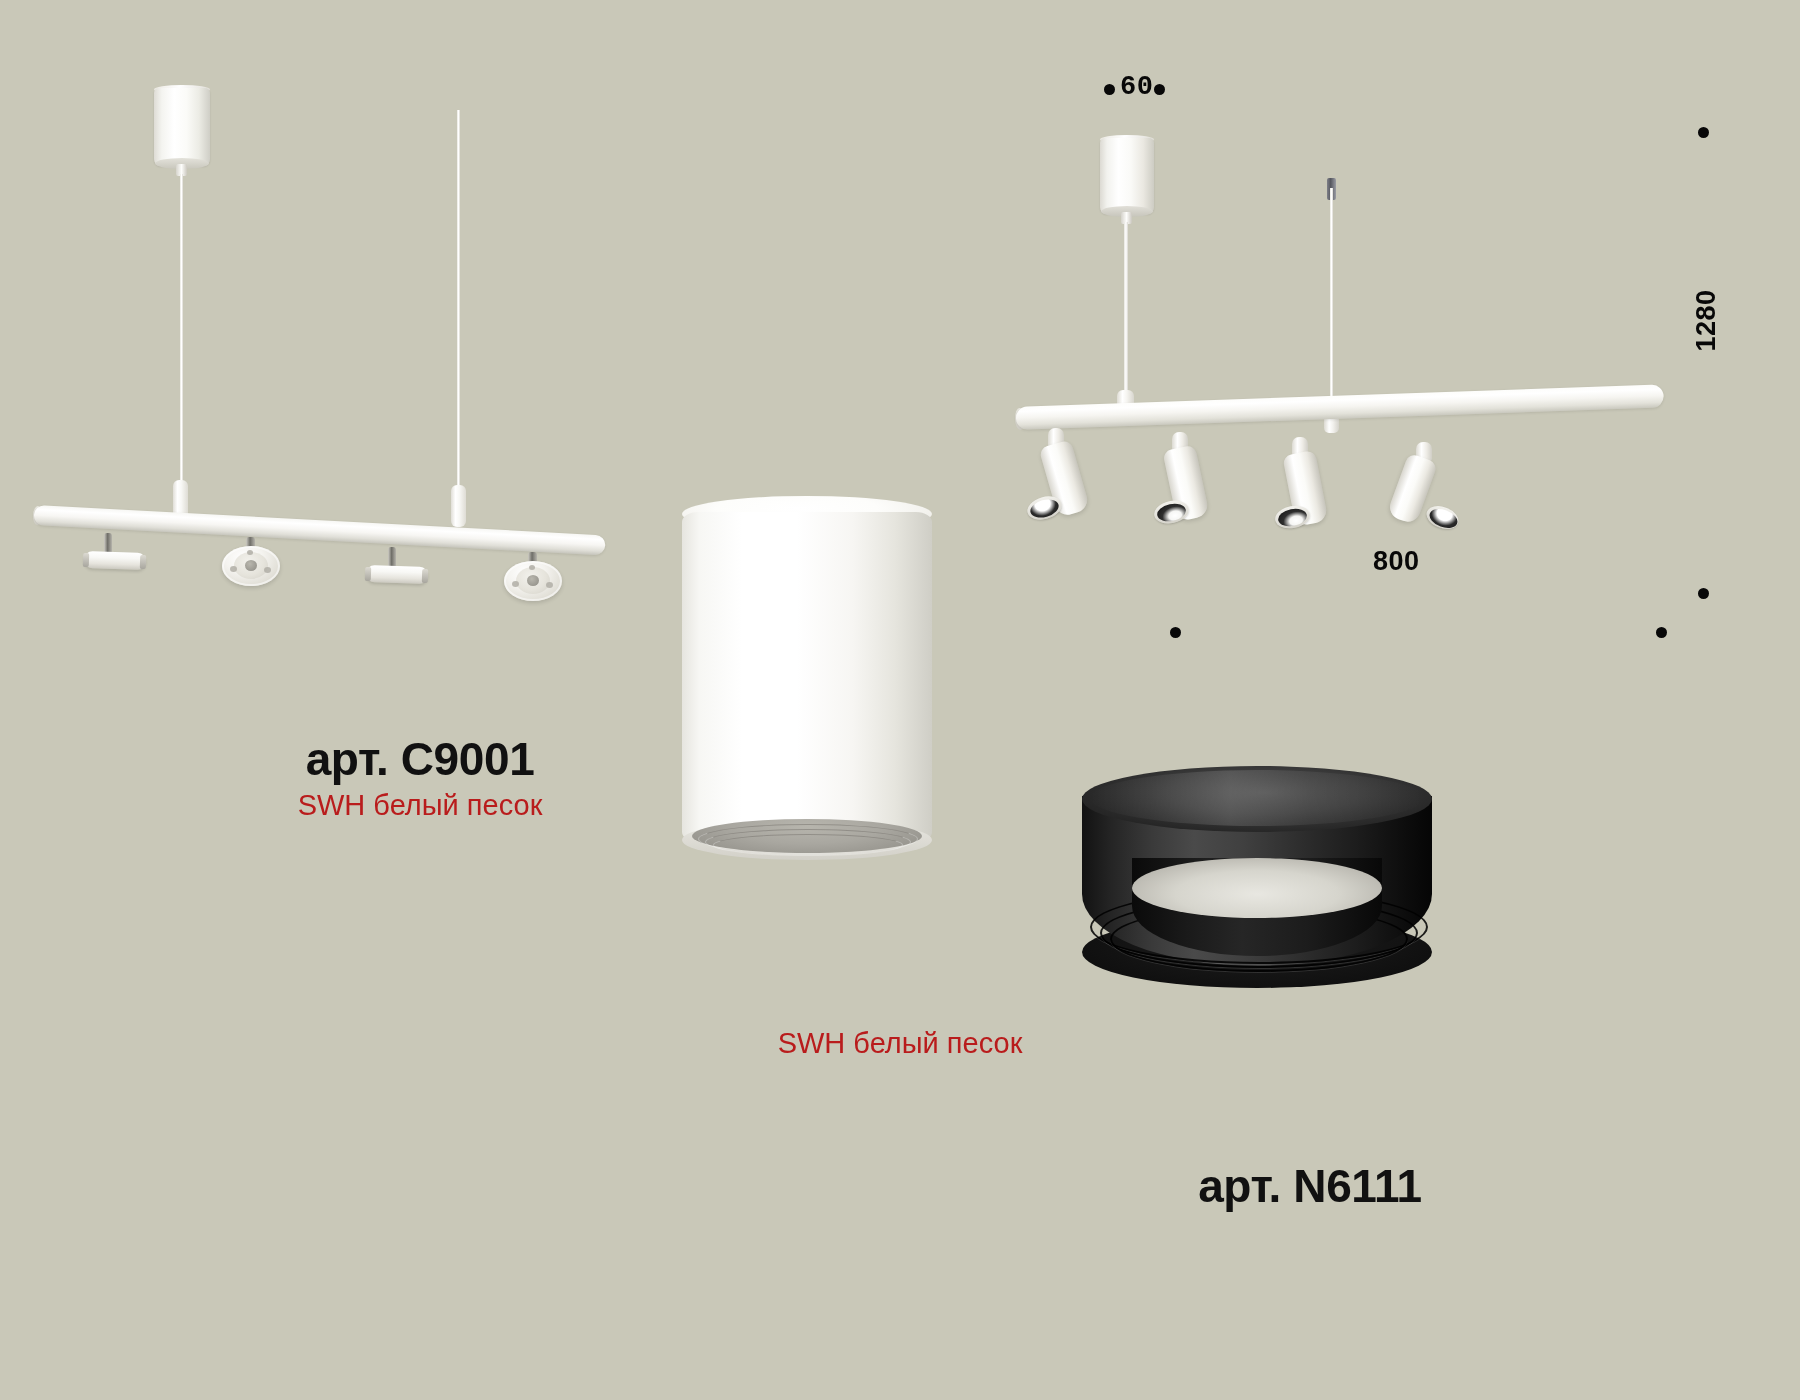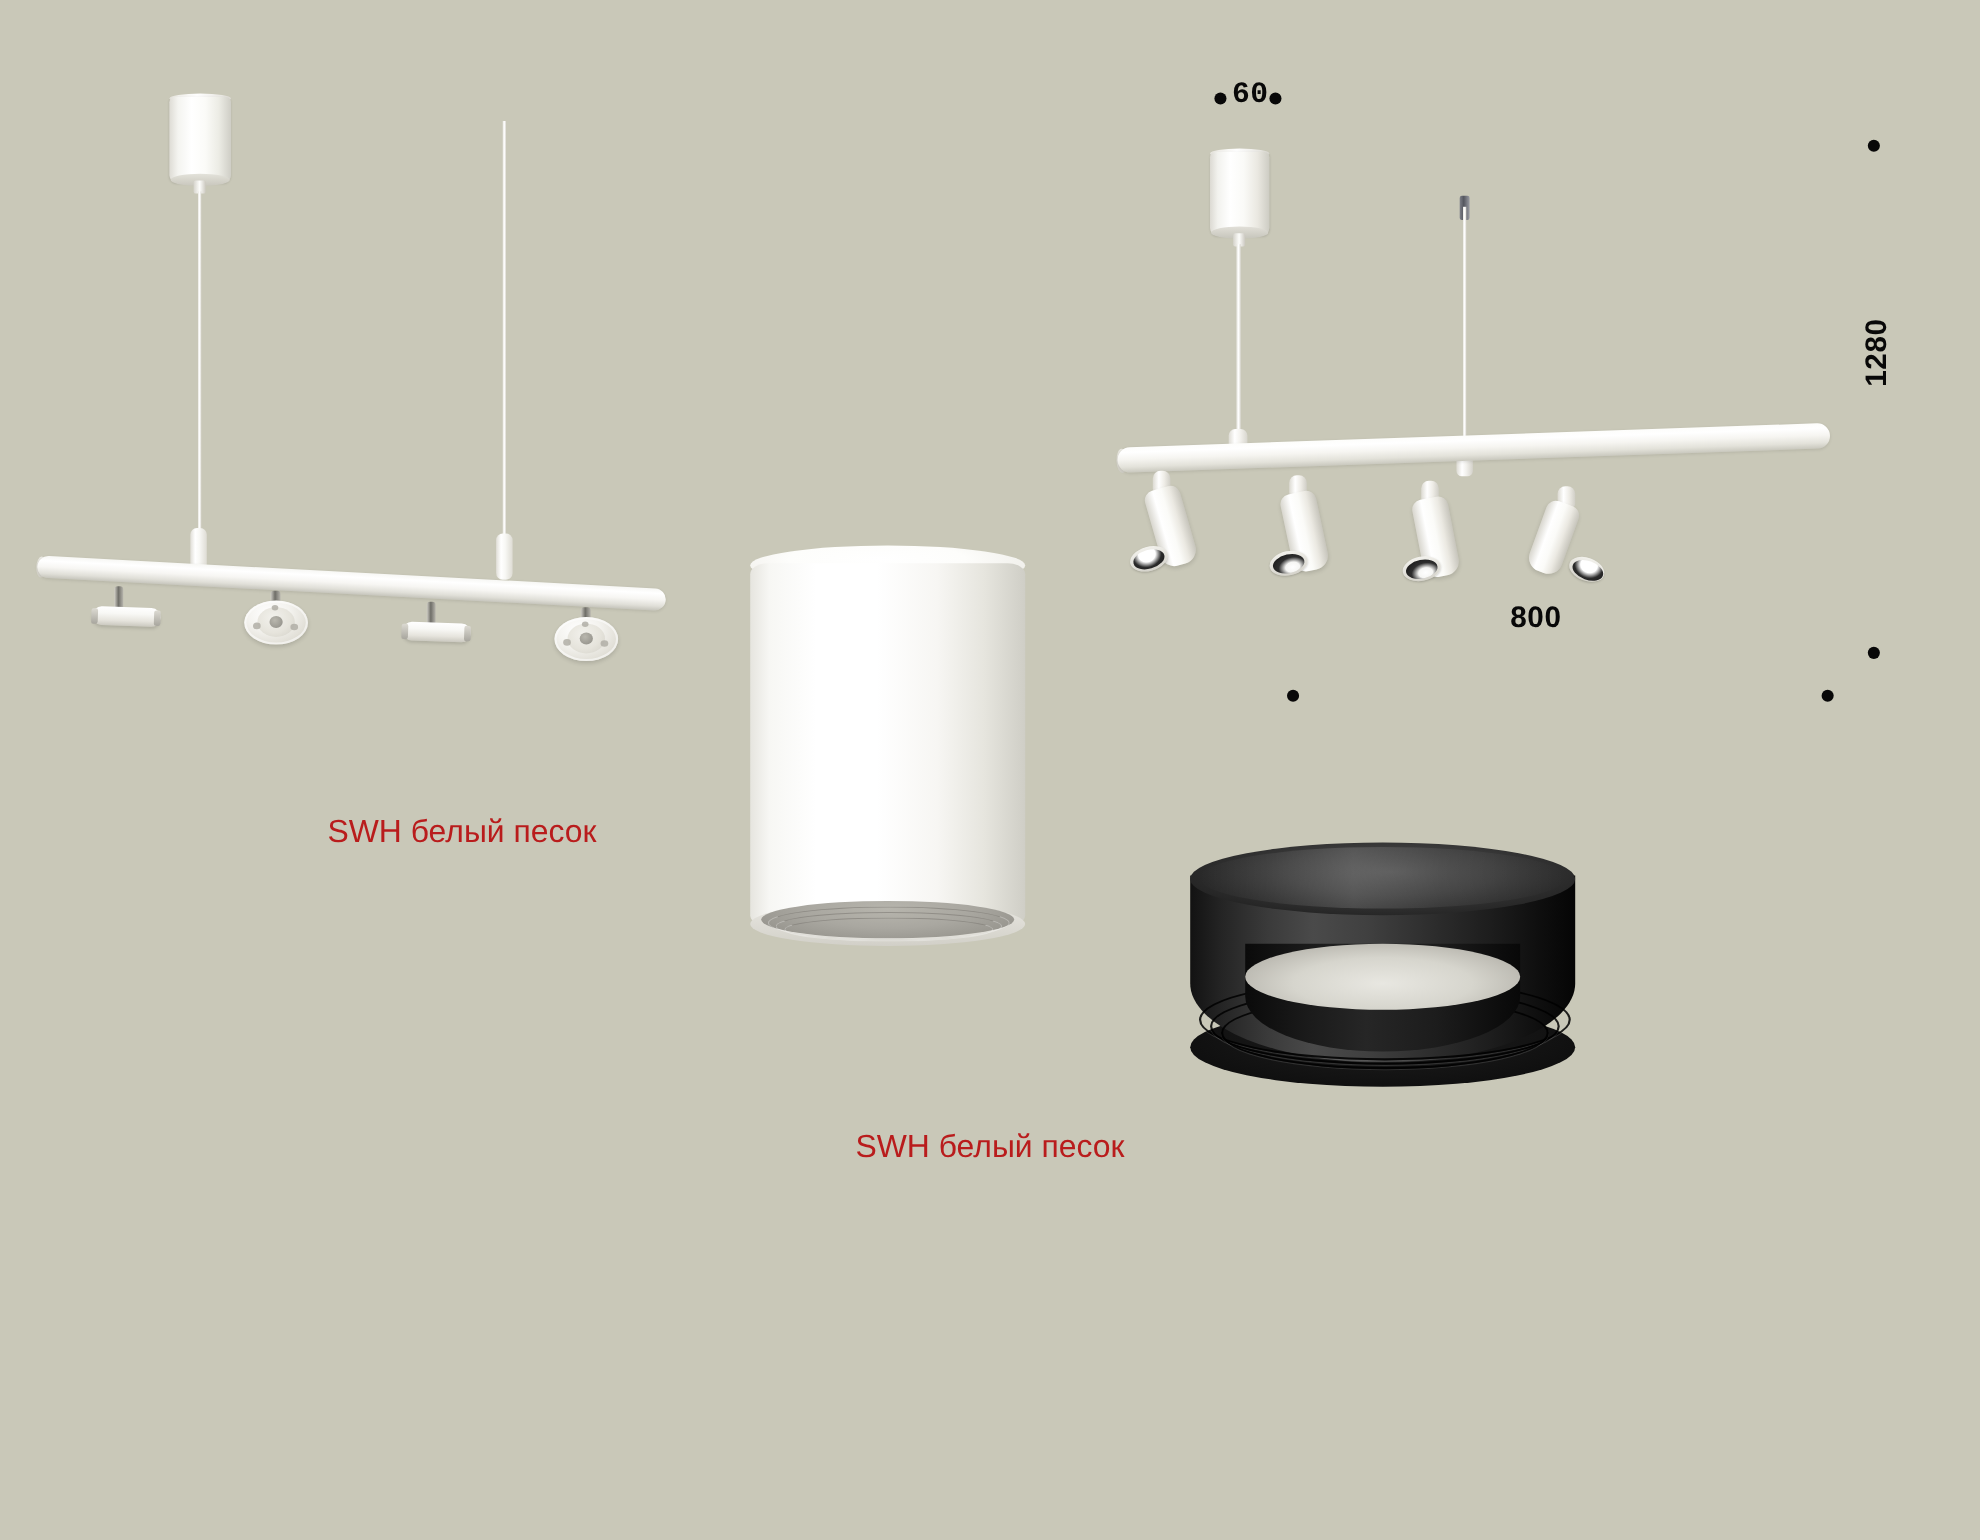--- a/index.html
+++ b/index.html
@@ -398,20 +398,21 @@
     <div class="piece fx1-joint" style="left:528px; top:552px; width:9px; height:22px;"></div>
     <div class="piece fx1-disc" style="left:504px; top:561px; width:58px; height:40px;"></div>
     <div class="piece fx1-disc-inner" style="left:516px; top:567px; width:34px; height:27px;"></div>
     <div class="piece fx1-disc-core" style="left:527px; top:575px; width:12px; height:11px;"></div>
     <div class="piece fx1-disc-screw" style="left:512px; top:581px; width:7px; height:6px;"></div>
     <div class="piece fx1-disc-screw" style="left:546px; top:582px; width:7px; height:6px;"></div>
     <div class="piece fx1-disc-screw" style="left:529px; top:565px; width:6px; height:5px;"></div>
   </div>
 
   <div class="label-block" style="left:170px; top:735px; width:500px;">
+    <div class="label-art">арт. C9001</div>
     <div class="label-sub">SWH белый песок</div>
   </div>
 
   <div id="fx2">
 
     <div class="piece" id="fx2-canopy-top"></div>
     <div class="piece" id="fx2-canopy"></div>
     <div class="piece" id="fx2-canopy-bot"></div>
     <div class="piece" id="fx2-nipple"></div>
     <div class="piece" id="fx2-rod"></div>
@@ -485,15 +486,16 @@
     <div class="fx4-ring-groove" style="left:30px; top:150px; width:334px; height:70px;"></div>
     <div class="fx4-ring-groove" style="left:40px; top:158px; width:314px; height:66px;"></div>
     <div class="fx4-ring-groove" style="left:50px; top:166px; width:294px; height:62px;"></div>
     <div class="piece" id="fx4-inner-wall"></div>
     <div class="piece" id="fx4-inner-bore"></div>
     <div class="piece" id="fx4-outer-top"></div>
     <div class="piece" id="fx4-top-sheen"></div>
   </div>
 
   <div class="label-block" style="left:1050px; top:1162px; width:520px;">
+    <div class="label-art">арт. N6111</div>
   </div>
 
 </div>
 
 </body></html>

